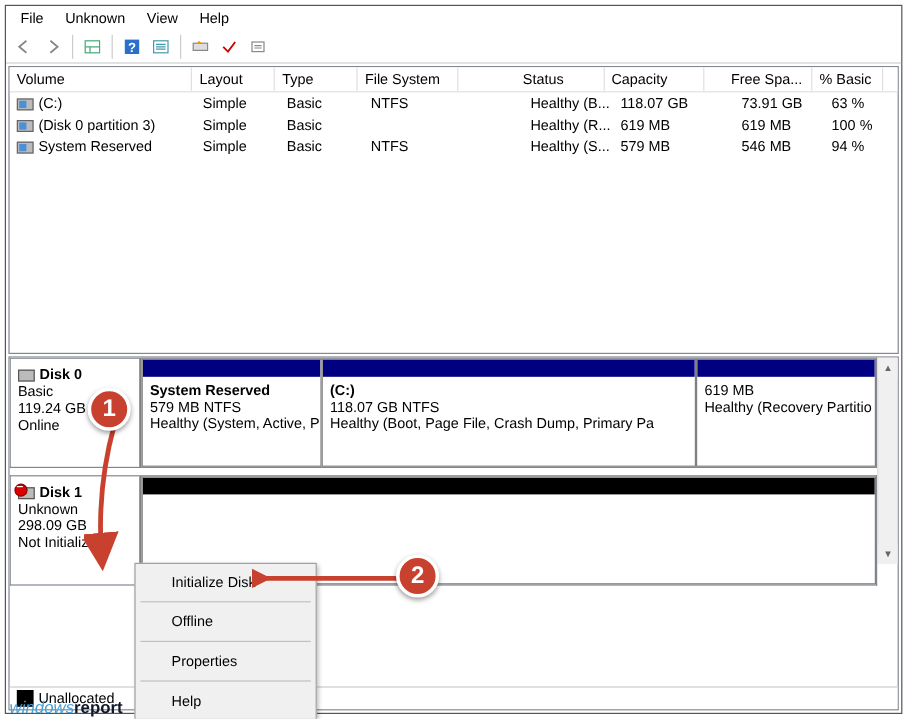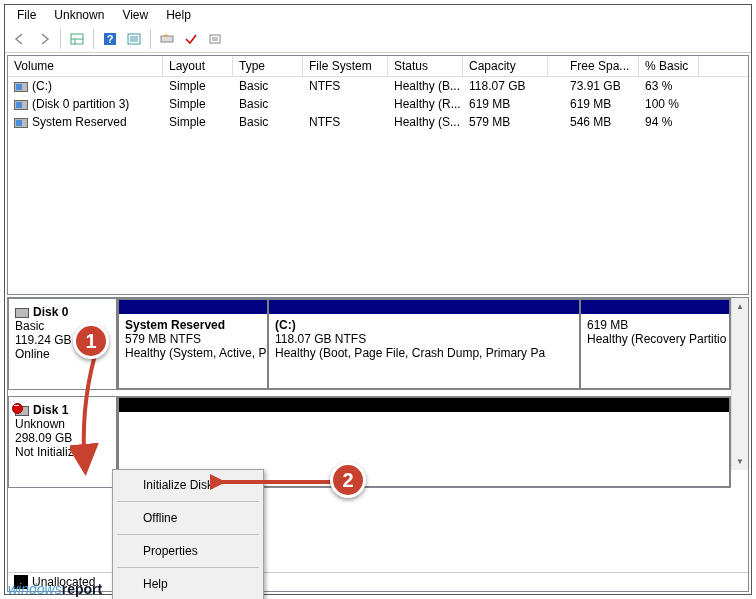--- a/index.html
+++ b/index.html
@@ -97,21 +97,21 @@
   .vl-row div {
     padding: 1px 6px;
     overflow: hidden;
     white-space: nowrap;
     font-size: 12px;
   }
   .col-vol { width: 155px; }
   .col-layout { width: 70px; }
   .col-type { width: 70px; }
   .col-fs { width: 85px; }
-  .col-status { width: 75px; }
+  .col-status { width: 75px; margin-left: 48px; }
   .col-cap { width: 85px; }
   .col-free { width: 75px; margin-left: 16px; }
   .col-pct { width: 60px; }
   .vol-icon {
     display:inline-block; width:14px; height:10px;
     background:#bbb; border:1px solid #666;
     margin-right:4px; vertical-align:middle;
     position:relative;
   }
   .vol-icon::after{content:"";position:absolute;left:1px;top:1px;width:6px;height:6px;background:#4a90d9;}

